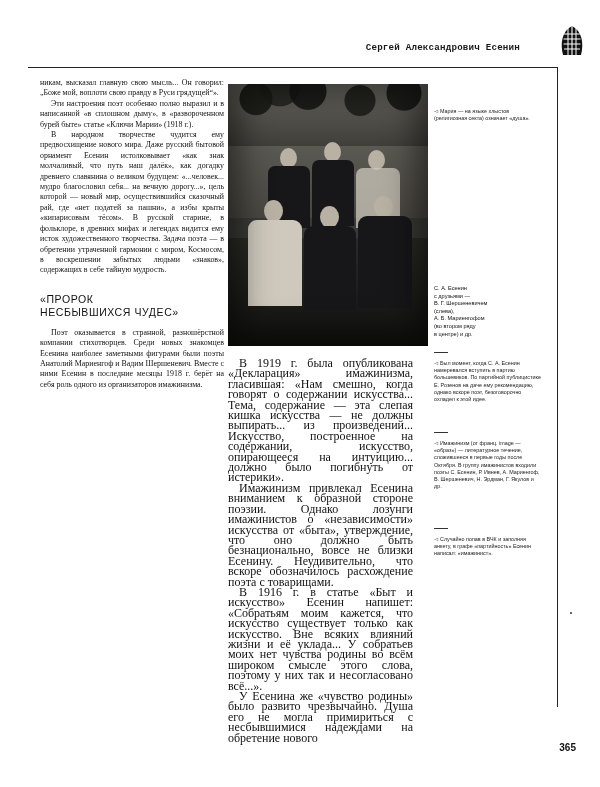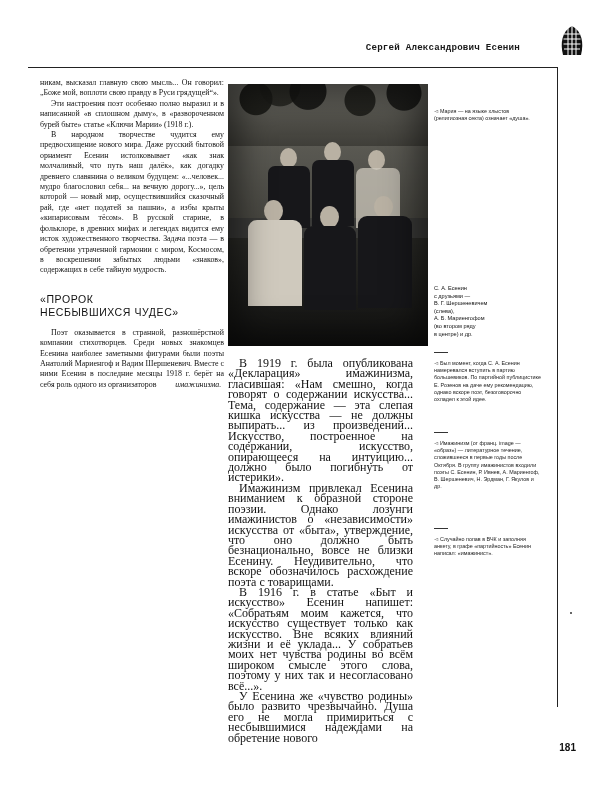--- a/index.html
+++ b/index.html
@@ -43,21 +43,21 @@
     font-size:7.9px;line-height:10.4px;
     hyphens:auto;
   }
   .col-mid-text{
     position:absolute;left:228px;top:358px;width:185px;
     text-align:justify;
     font-size:12px;line-height:10.4px;
   }
   .col-left p,.col-mid-text p{margin:0;text-indent:11px;}
   .col-left p.noind,.col-mid-text p.noind{text-indent:0;}
-  .it{font-style:italic;margin-left:17px;}
+  .it{}
 
   .sec-head{
     font-family:"Liberation Sans", sans-serif;
     font-size:10.5px;font-weight:400;line-height:13px;
     letter-spacing:.6px;
     color:#111;
     margin:17px 0 9px 0;
     text-align:left;
     text-indent:0;
   }
@@ -221,14 +221,14 @@
     <span class="mark">◅</span><span>Имажинизм (от франц. image — «образ») — литературное течение, сложившееся в первые годы после Октября. В группу имажинистов входили поэты С. Есенин, Р. Ивнев, А. Мариенгоф, В. Шершеневич, Н. Эрдман, Г. Якулов и др.</span>
   </div>
 
   <div class="side-rule" style="top:528px;"></div>
   <div class="side note" style="top:536px;">
     <span class="mark">◅</span><span>Случайно попав в ВЧК и заполняя анкету, в графе «партийность» Есенин написал: «имажинист».</span>
   </div>
 
   <div class="dot"></div>
 
-  <div class="folio">181</div>
+  <div class="folio">365</div>
 </div>
 
 </body></html>

